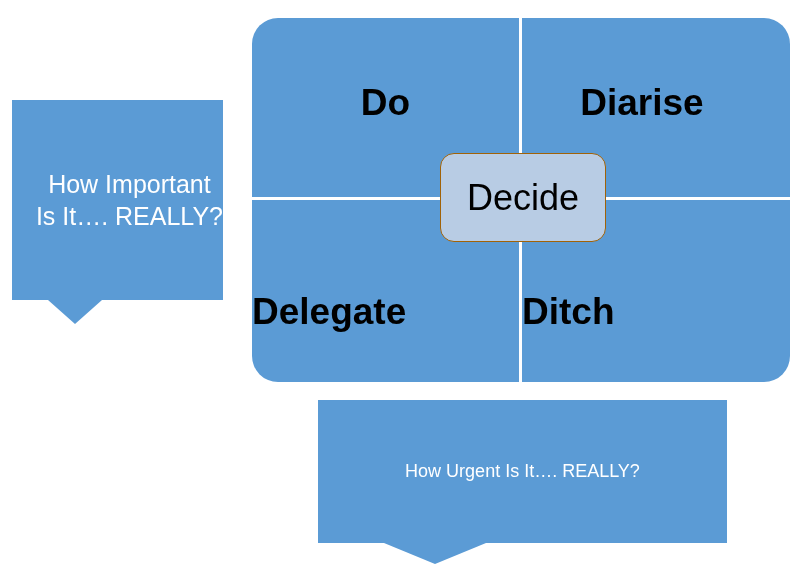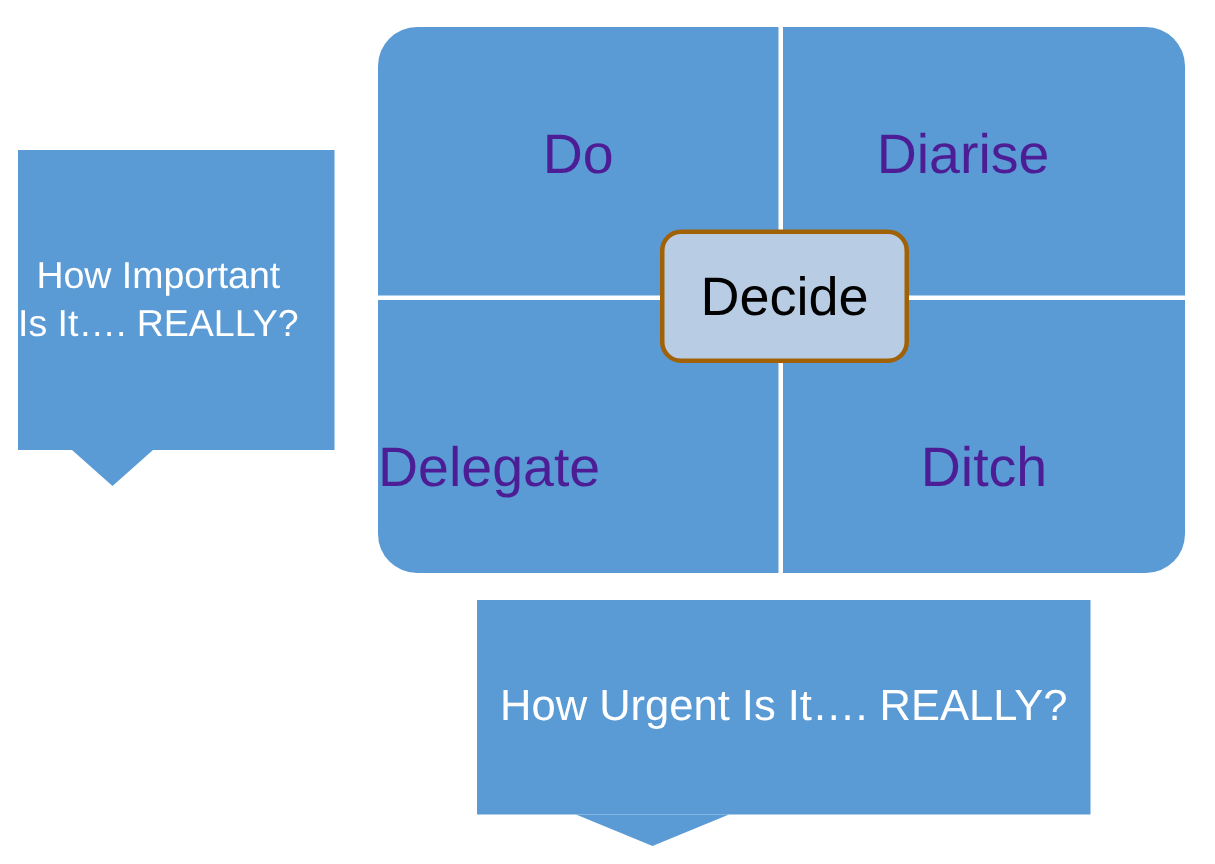--- a/index.html
+++ b/index.html
@@ -40,40 +40,40 @@
   .divider-h {
     position: absolute;
     left: 0;
     top: 179px;            
     width: 538px;
     height: 3px;
     background: #ffffff;
   }
   .quad-label {
     position: absolute;
-    color: #4c1d95;
+    color: #000000;
     font-size: 37px;
-    font-weight: 400;
+    font-weight: 700;
     line-height: 1;
     white-space: nowrap;
   }
   .quad-do       { left: 0;     top: 66px;  width: 267px; text-align: center; }
   .quad-diarise  { left: 256px; top: 66px;  width: 268px; text-align: center; }
   .quad-delegate { left: 0;     top: 275px; width: 267px; }
-  .quad-ditch    { left: 270px; top: 275px; width: 268px; text-align: center; }
+  .quad-ditch    { left: 270px; top: 275px; width: 268px; }
 
   
   .decide-chip {
     position: absolute;
     left: 440px;
     top: 153px;
     width: 166px;
     height: 89px;
     background: #b8cce4;
-    border: 3px solid #a16207;
+    border: 1px solid #a16207;
     border-radius: 14px;
     box-sizing: border-box;
     display: flex;
     align-items: center;
     justify-content: center;
   }
   .decide-chip span {
     color: #000000;
     font-size: 36px;
     line-height: 1;
@@ -82,21 +82,21 @@
   
   .callout-left {
     position: absolute;
     left: 12px;
     top: 100px;
     width: 211px;
     height: 200px;
     background: #5b9bd5;
     display: flex;
     align-items: center;
-    justify-content: flex-start;
+    justify-content: flex-end;
   }
   .callout-left .callout-text {
     color: #ffffff;
     font-size: 25px;
     line-height: 1.3;
     text-align: center;
     white-space: pre-line;
   }
   .callout-left-tail {
     position: absolute;
@@ -116,21 +116,21 @@
     top: 400px;
     width: 409px;
     height: 143px;
     background: #5b9bd5;
     display: flex;
     align-items: center;
     justify-content: center;
   }
   .callout-bottom .callout-text {
     color: #ffffff;
-    font-size: 29px;
+    font-size: 18px;
     line-height: 1.3;
     text-align: center;
     white-space: nowrap;
   }
   .callout-bottom-tail {
     position: absolute;
     left: 384px;
     top: 543px;
     width: 0;
     height: 0;

